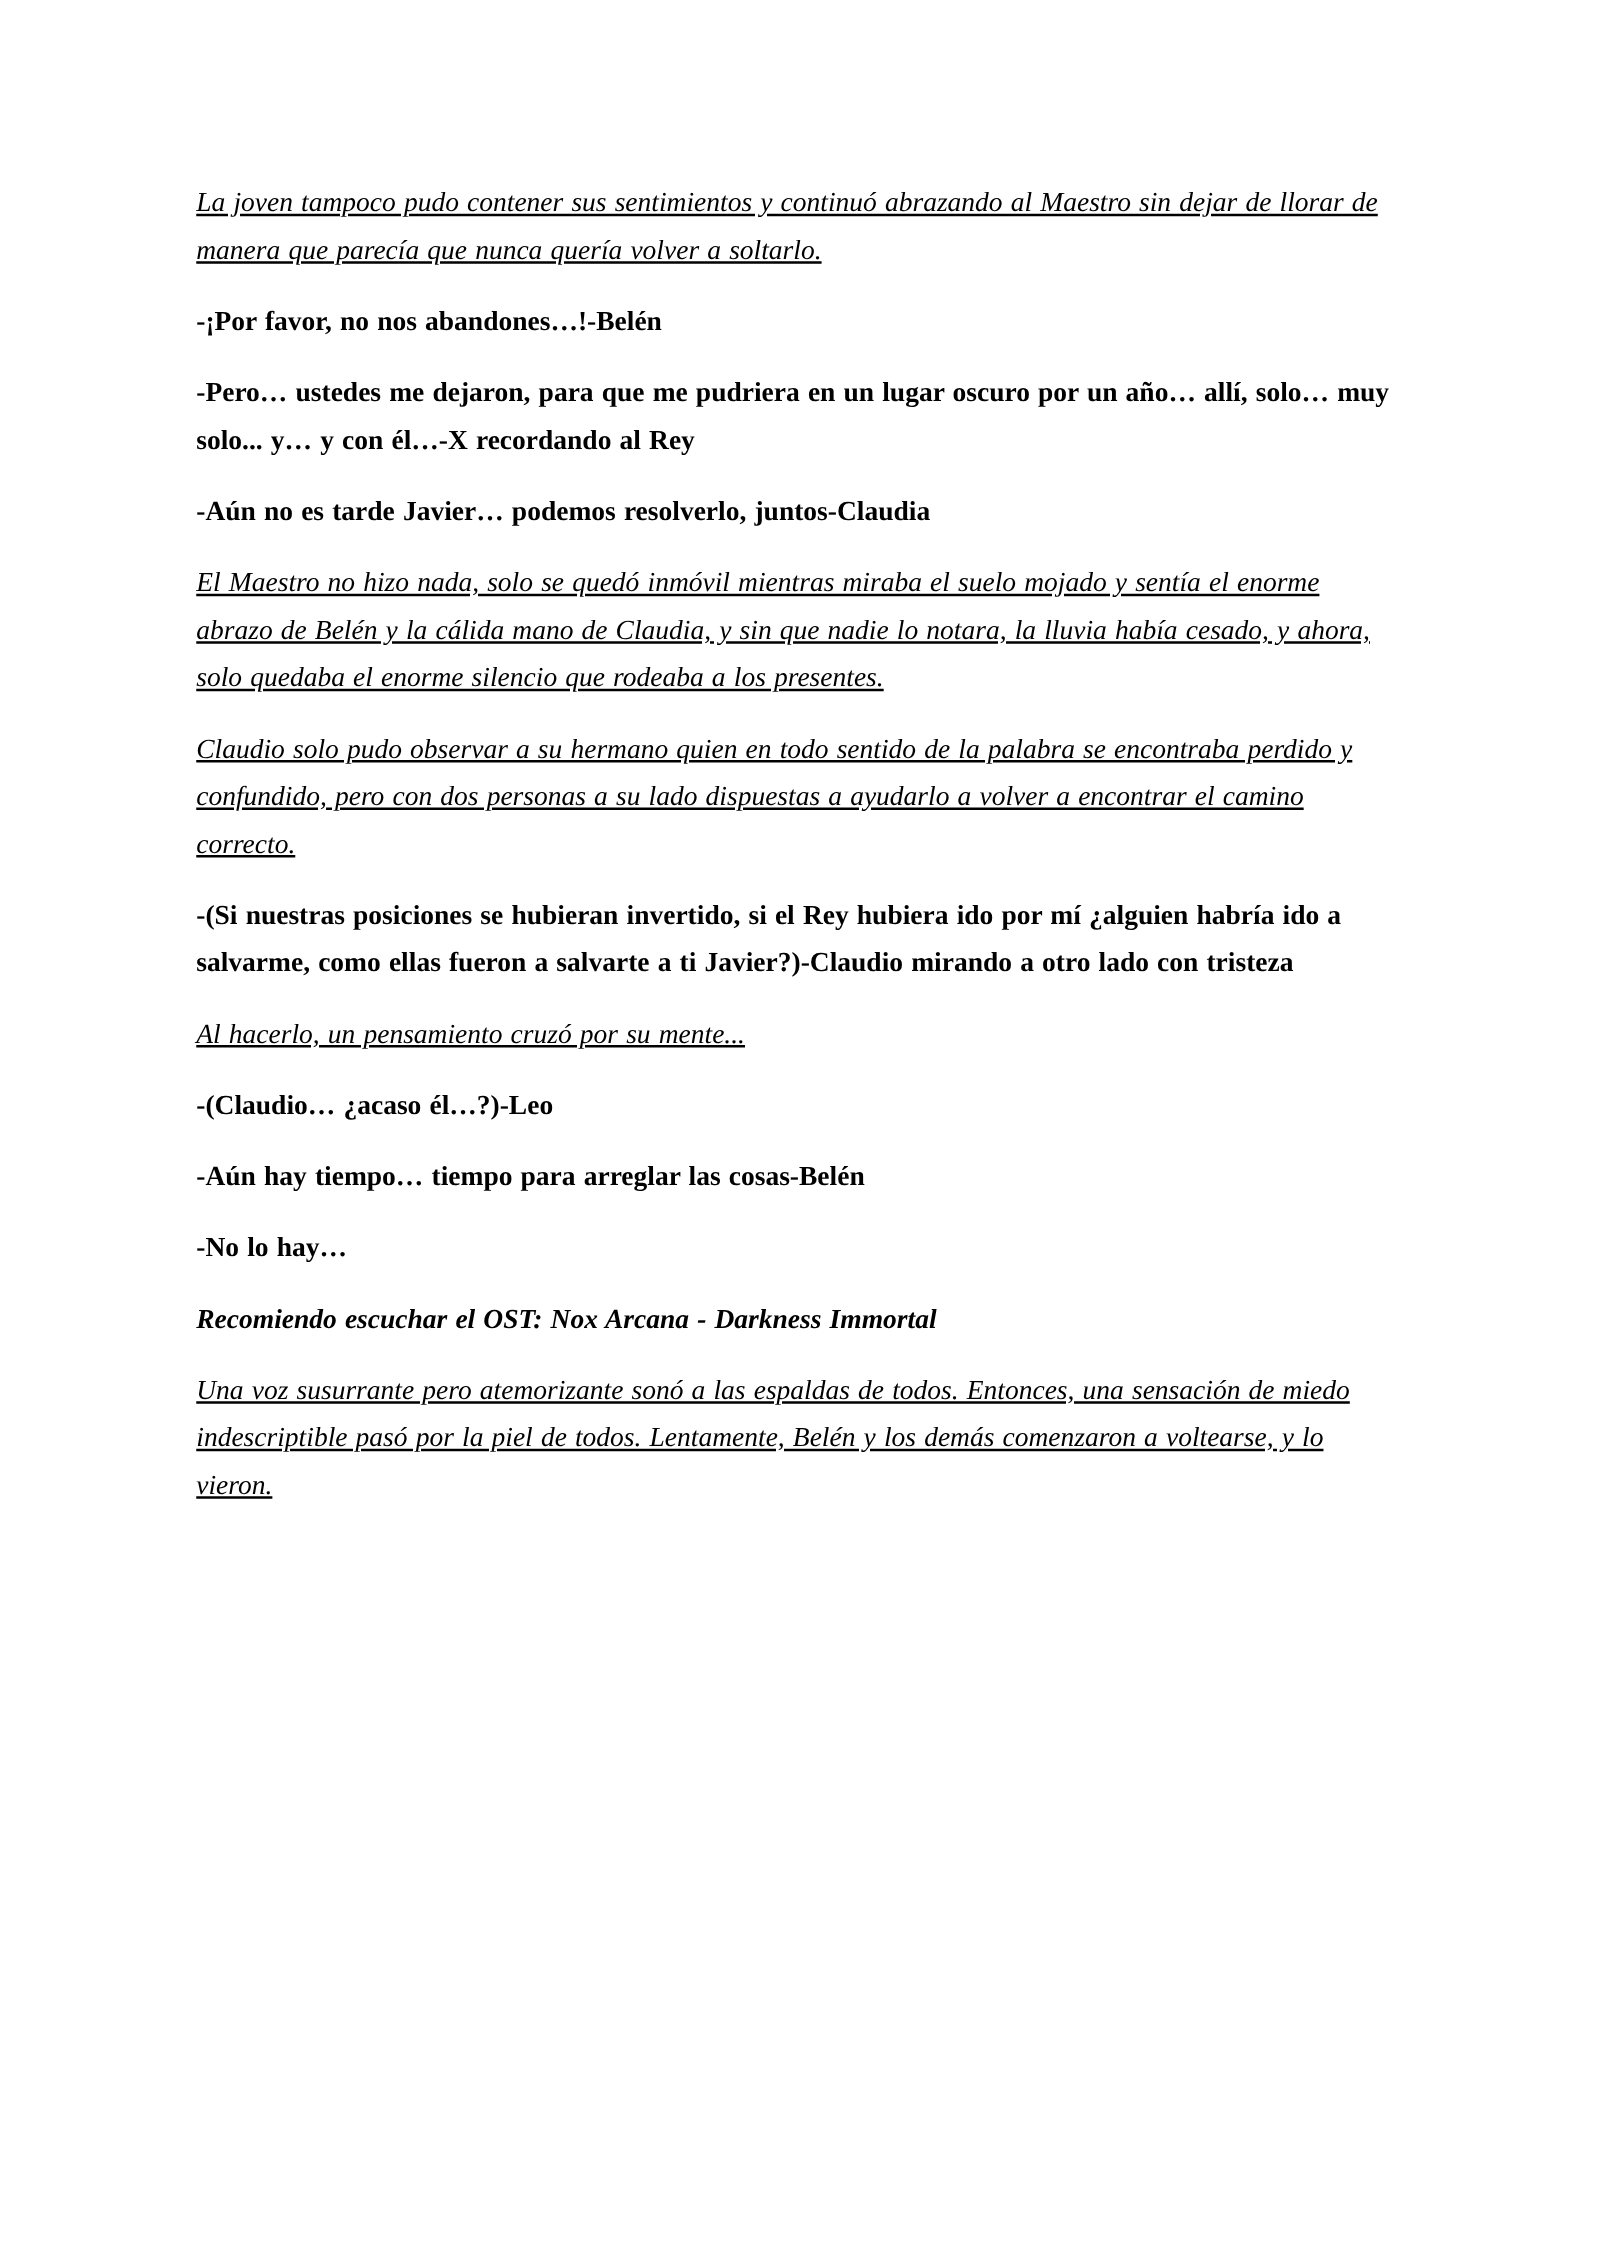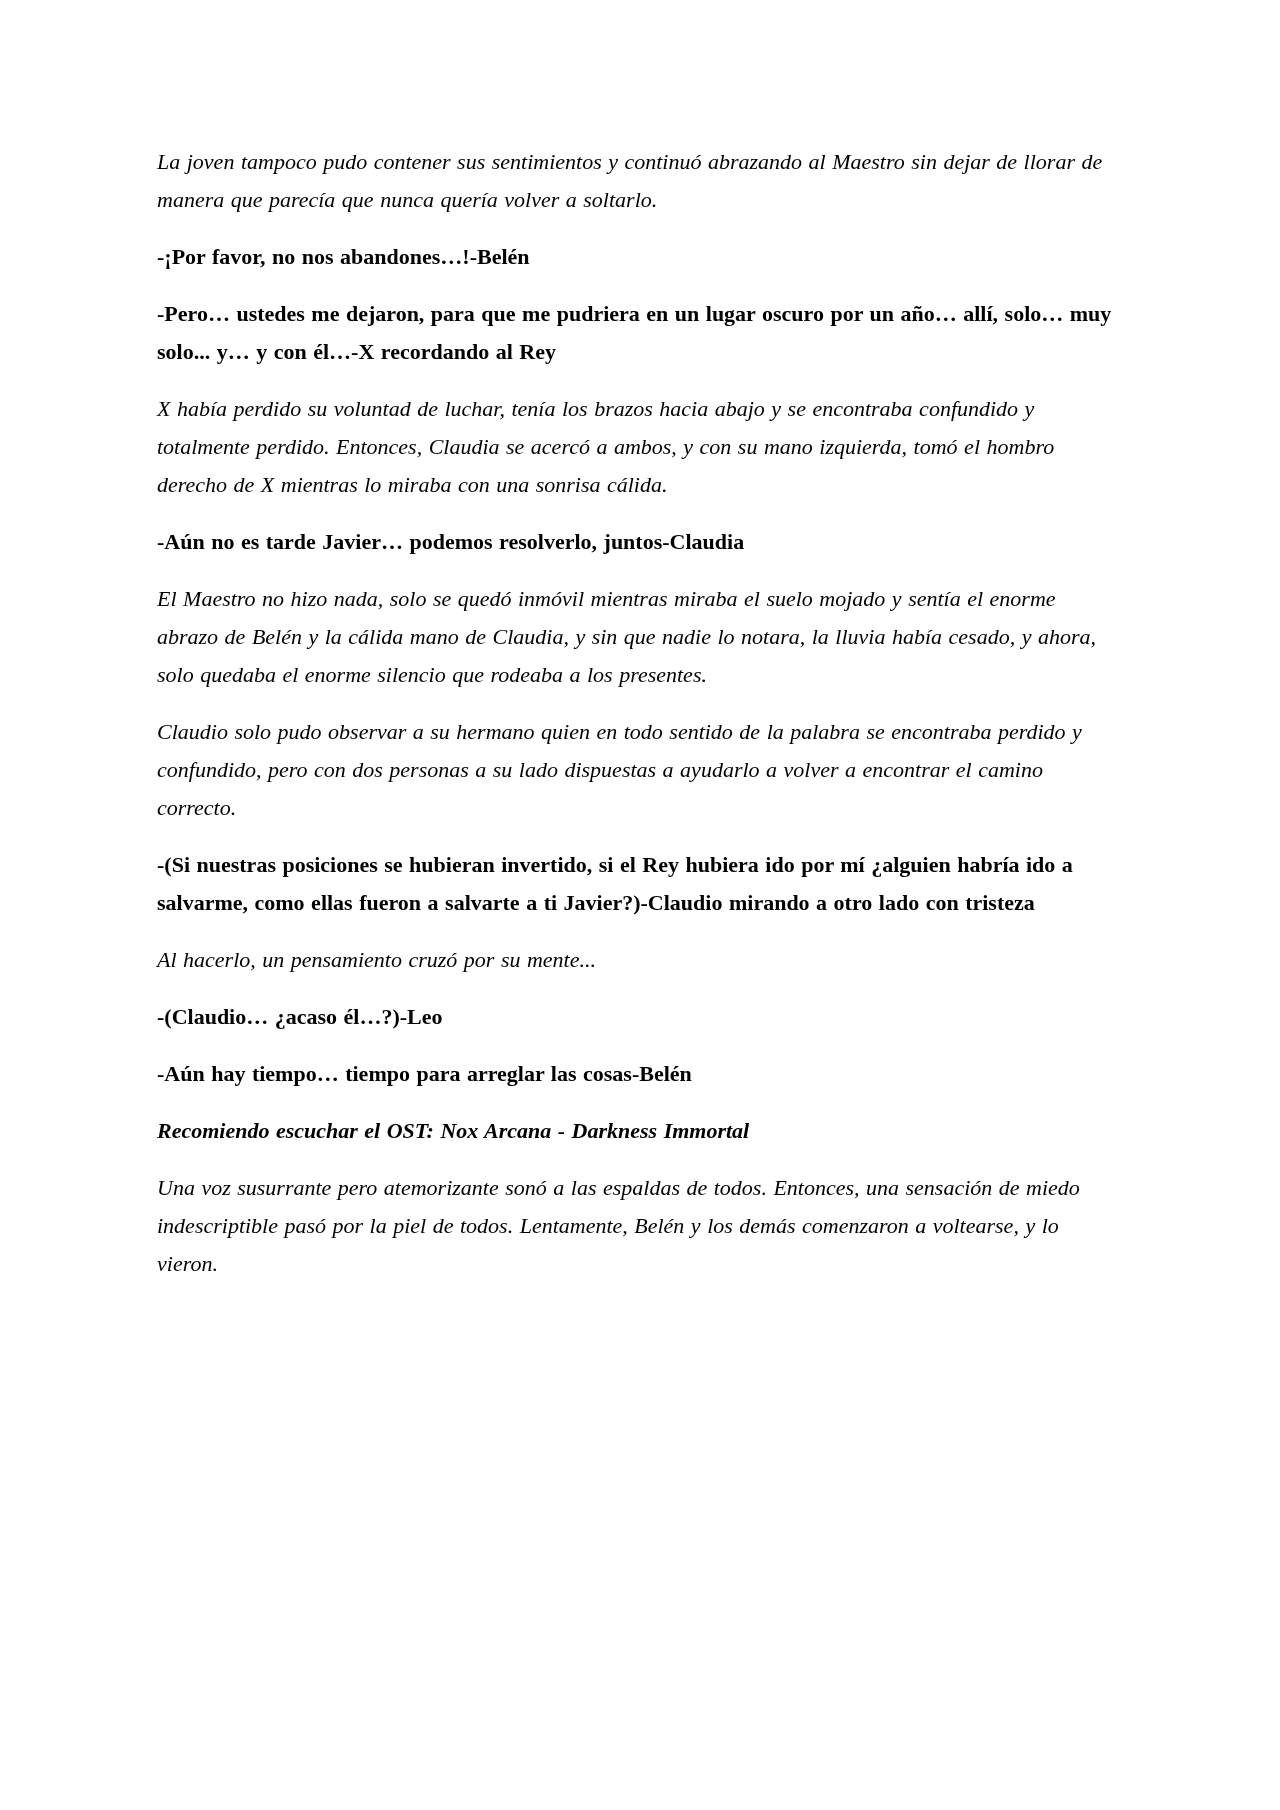--- a/index.html
+++ b/index.html
@@ -22,33 +22,33 @@
     background: #ffffff;
   }
   .para {
     margin: 0 0 19px 0;
     font-size: 22px;
     line-height: 38px;
     width: 966px;
     word-spacing: 1px;
   }
   .para.normal { font-style: normal; font-weight: bold; }
-  .para.italic { font-style: italic; font-weight: normal; }
+  .para.italic { font-style: italic; font-weight: normal; text-decoration: underline; }
   .para.bold-italic { font-style: italic; font-weight: bold; }
 </style>
 </head>
 <body>
 
 <div class="document-page">
     <p class="para italic">La joven tampoco pudo contener sus sentimientos y continuó abrazando al Maestro sin dejar de llorar de manera que parecía que nunca quería volver a soltarlo.</p>
     <p class="para normal">-¡Por favor, no nos abandones…!-Belén</p>
     <p class="para normal">-Pero… ustedes me dejaron, para que me pudriera en un lugar oscuro por un año… allí, solo… muy solo... y… y con él…-X recordando al Rey</p>
-    <p class="para italic">X había perdido su voluntad de luchar, tenía los brazos hacia abajo y se encontraba confundido y totalmente perdido. Entonces, Claudia se acercó a ambos, y con su mano izquierda, tomó el hombro derecho de X mientras lo miraba con una sonrisa cálida.</p>
     <p class="para normal">-Aún no es tarde Javier… podemos resolverlo, juntos-Claudia</p>
     <p class="para italic">El Maestro no hizo nada, solo se quedó inmóvil mientras miraba el suelo mojado y sentía el enorme abrazo de Belén y la cálida mano de Claudia, y sin que nadie lo notara, la lluvia había cesado, y ahora, solo quedaba el enorme silencio que rodeaba a los presentes.</p>
     <p class="para italic">Claudio solo pudo observar a su hermano quien en todo sentido de la palabra se encontraba perdido y confundido, pero con dos personas a su lado dispuestas a ayudarlo a volver a encontrar el camino correcto.</p>
     <p class="para normal">-(Si nuestras posiciones se hubieran invertido, si el Rey hubiera ido por mí ¿alguien habría ido a salvarme, como ellas fueron a salvarte a ti Javier?)-Claudio mirando a otro lado con tristeza</p>
     <p class="para italic">Al hacerlo, un pensamiento cruzó por su mente...</p>
     <p class="para normal">-(Claudio… ¿acaso él…?)-Leo</p>
     <p class="para normal">-Aún hay tiempo… tiempo para arreglar las cosas-Belén</p>
+    <p class="para normal">-No lo hay…</p>
     <p class="para bold-italic">Recomiendo escuchar el OST: Nox Arcana - Darkness Immortal</p>
     <p class="para italic">Una voz susurrante pero atemorizante sonó a las espaldas de todos. Entonces, una sensación de miedo indescriptible pasó por la piel de todos. Lentamente, Belén y los demás comenzaron a voltearse, y lo vieron.</p>
   </div>
 
 </body></html>

